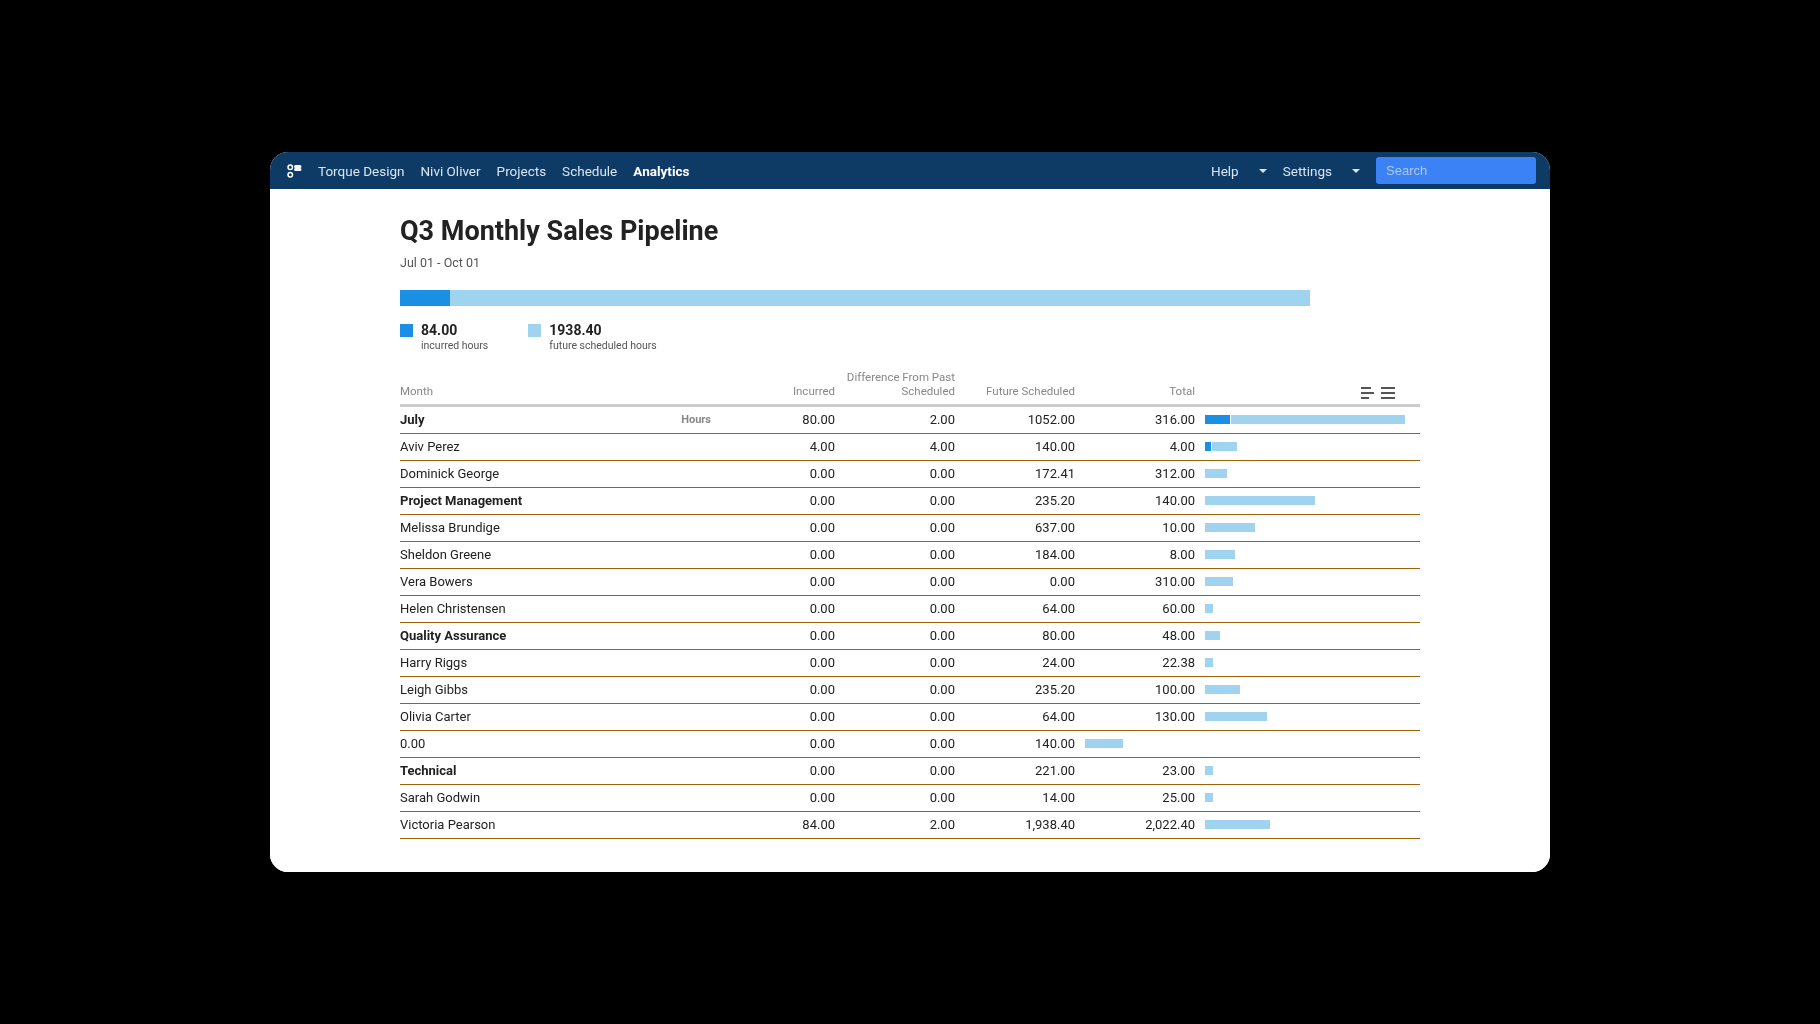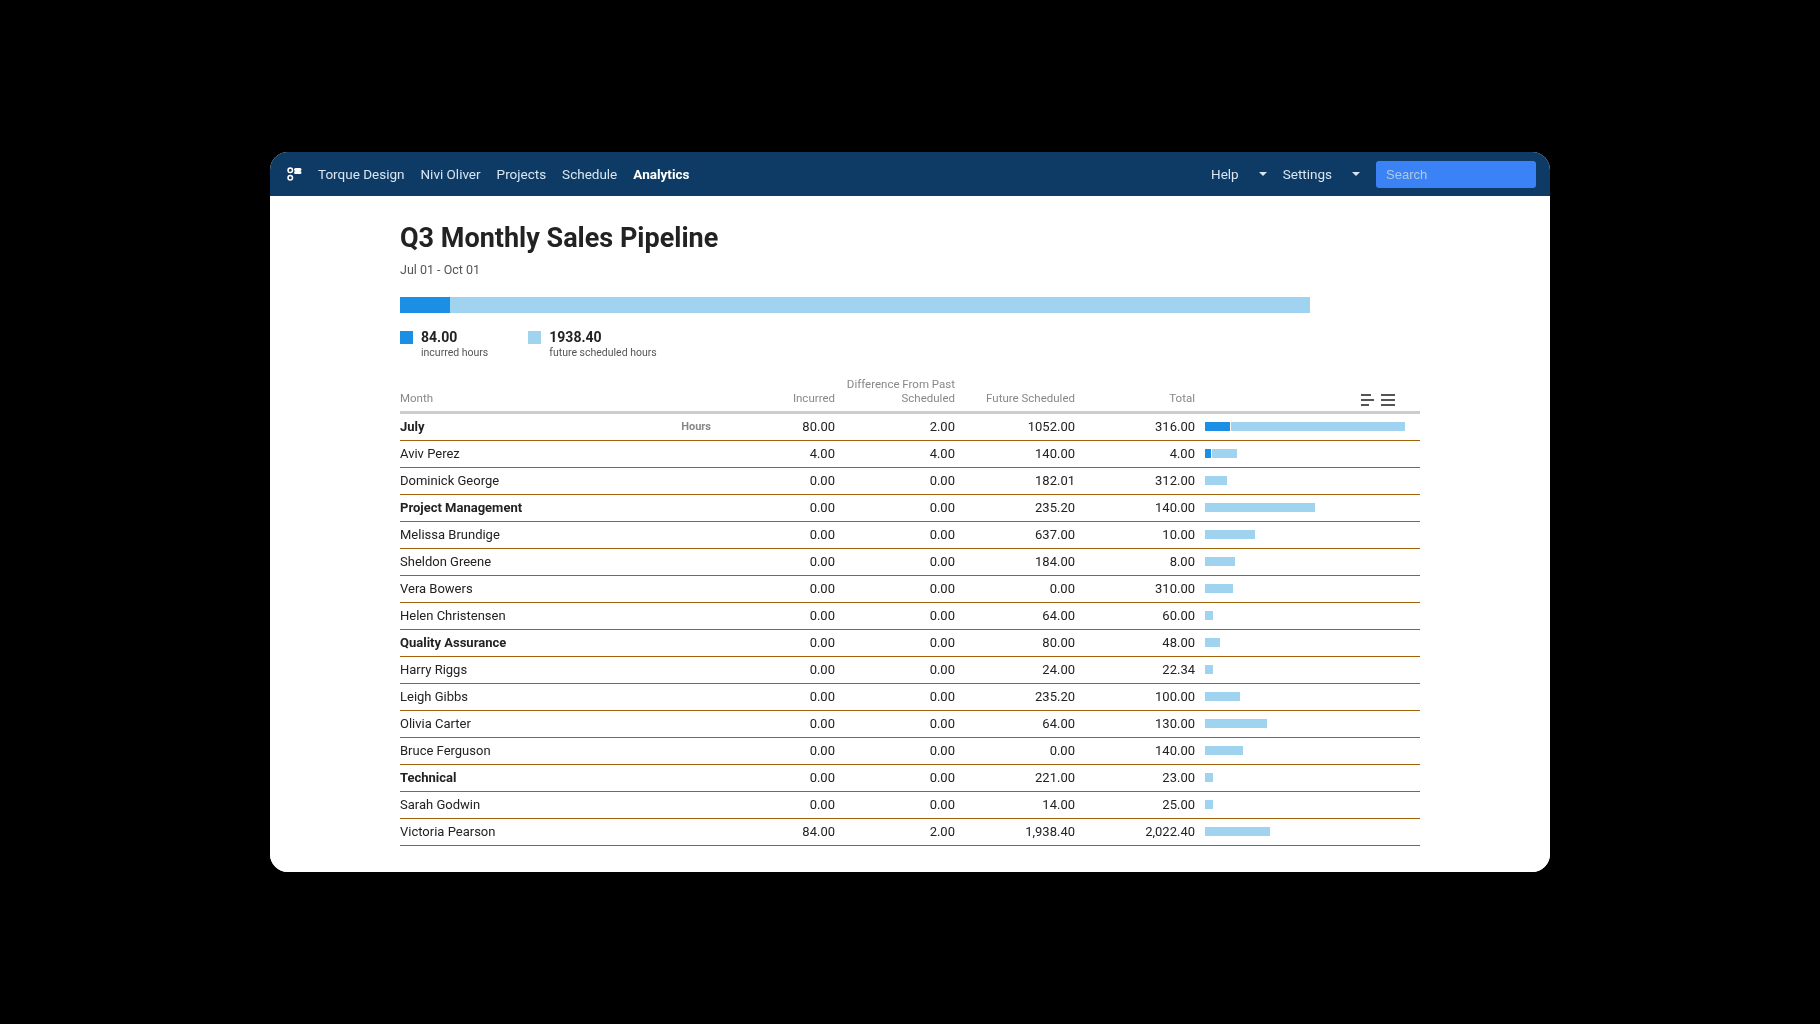--- a/index.html
+++ b/index.html
@@ -20,21 +20,21 @@
       width: 1280px;
       height: 720px;
       background: #fff;
       border-radius: 18px;
       overflow: hidden;
       display: flex;
       flex-direction: column;
     }
     .navbar {
       background: #0d3b66;
-      height: 44px;
+      height: 37px;
       display: flex;
       align-items: center;
       padding: 0 14px;
       color: #fff;
       font-size: 14px;
     }
     .logo-icon {
       width: 20px;
       height: 20px;
       margin-right: 14px;
@@ -357,21 +357,21 @@
             <div class="td">4.00</div>
             <div class="td td-bar-cell">
               <div class="bar-seg dark" style="width: 6px;"></div>
               <div class="bar-seg light" style="width: 25px;"></div>
             </div>
           </div>
           <div class="table-row">
             <div class="td">Dominick George</div>
             <div class="td">0.00</div>
             <div class="td">0.00</div>
-            <div class="td">182.01</div>
+            <div class="td">172.41</div>
             <div class="td">312.00</div>
             <div class="td td-bar-cell">
               <div class="bar-seg light" style="width: 22px;"></div>
             </div>
           </div>
           <div class="table-row">
             <div class="td bold">Project Management</div>
             <div class="td">0.00</div>
             <div class="td">0.00</div>
             <div class="td">235.20</div>
@@ -428,21 +428,21 @@
             <div class="td">48.00</div>
             <div class="td td-bar-cell">
               <div class="bar-seg light" style="width: 15px;"></div>
             </div>
           </div>
           <div class="table-row">
             <div class="td">Harry Riggs</div>
             <div class="td">0.00</div>
             <div class="td">0.00</div>
             <div class="td">24.00</div>
-            <div class="td">22.34</div>
+            <div class="td">22.38</div>
             <div class="td td-bar-cell">
               <div class="bar-seg light" style="width: 8px;"></div>
             </div>
           </div>
           <div class="table-row">
             <div class="td">Leigh Gibbs</div>
             <div class="td">0.00</div>
             <div class="td">0.00</div>
             <div class="td">235.20</div>
             <div class="td">100.00</div>
@@ -454,21 +454,20 @@
             <div class="td">Olivia Carter</div>
             <div class="td">0.00</div>
             <div class="td">0.00</div>
             <div class="td">64.00</div>
             <div class="td">130.00</div>
             <div class="td td-bar-cell">
               <div class="bar-seg light" style="width: 62px;"></div>
             </div>
           </div>
           <div class="table-row">
-            <div class="td">Bruce Ferguson</div>
             <div class="td">0.00</div>
             <div class="td">0.00</div>
             <div class="td">0.00</div>
             <div class="td">140.00</div>
             <div class="td td-bar-cell">
               <div class="bar-seg light" style="width: 38px;"></div>
             </div>
           </div>
           <div class="table-row">
             <div class="td bold">Technical</div>

